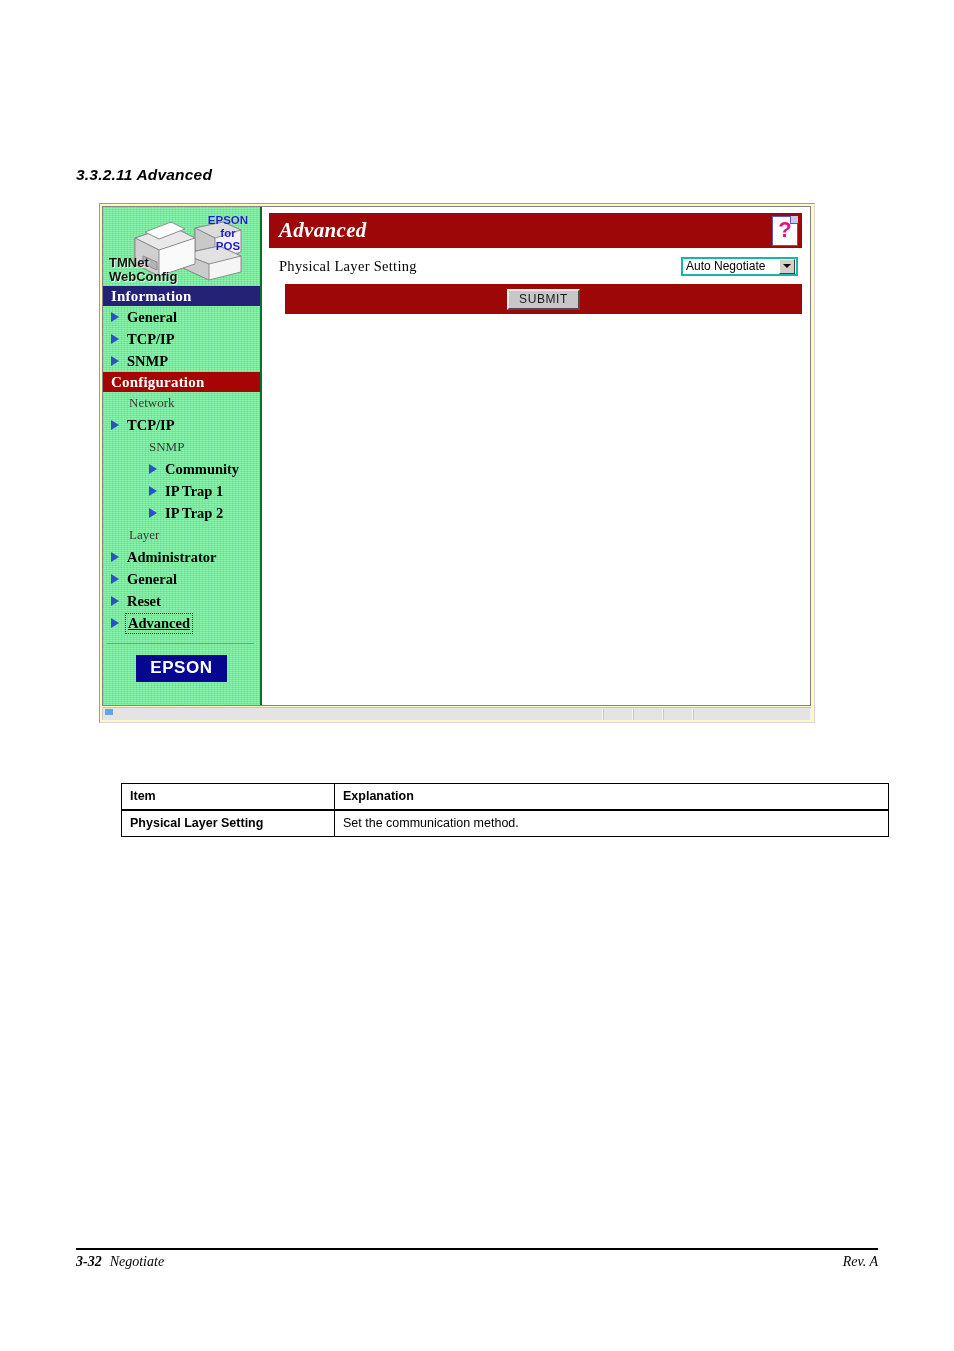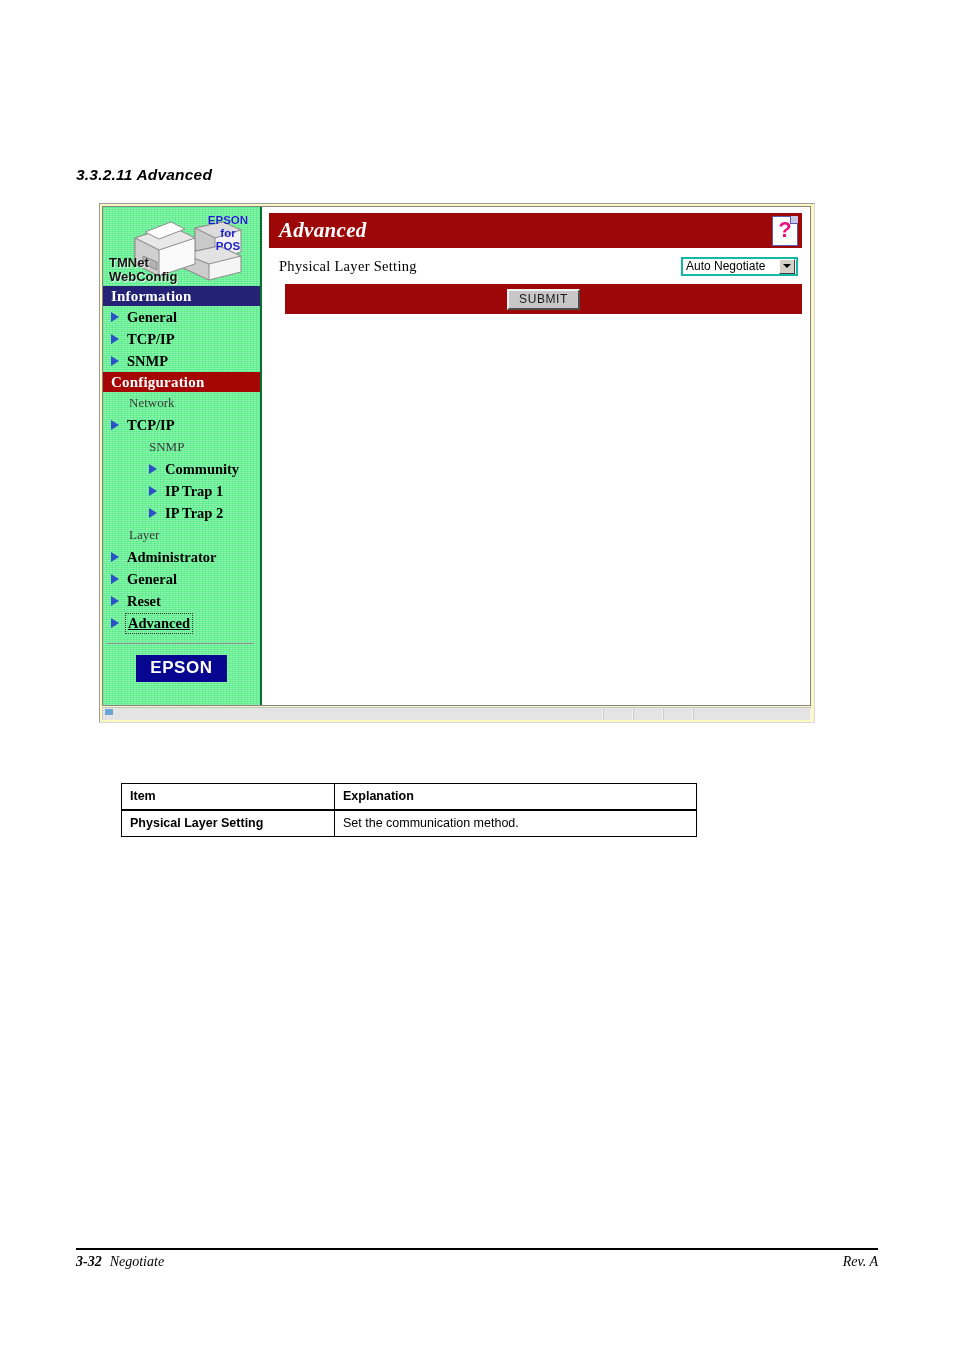--- a/index.html
+++ b/index.html
@@ -352,21 +352,21 @@
     justify-content: center;
     box-sizing: border-box;
     padding: 0 10px;
   }
 
   
   .explain-table {
     position: absolute;
     left: 121px;
     top: 783px;
-    width: 576px;
+    width: 768px;
     border-collapse: collapse;
     font-family: "Liberation Sans", sans-serif;
   }
   .explain-table th,
   .explain-table td {
     border: 1px solid #000000;
     text-align: left;
     vertical-align: middle;
     padding: 5px 8px 6px 8px;
     font-size: 12.5px;

